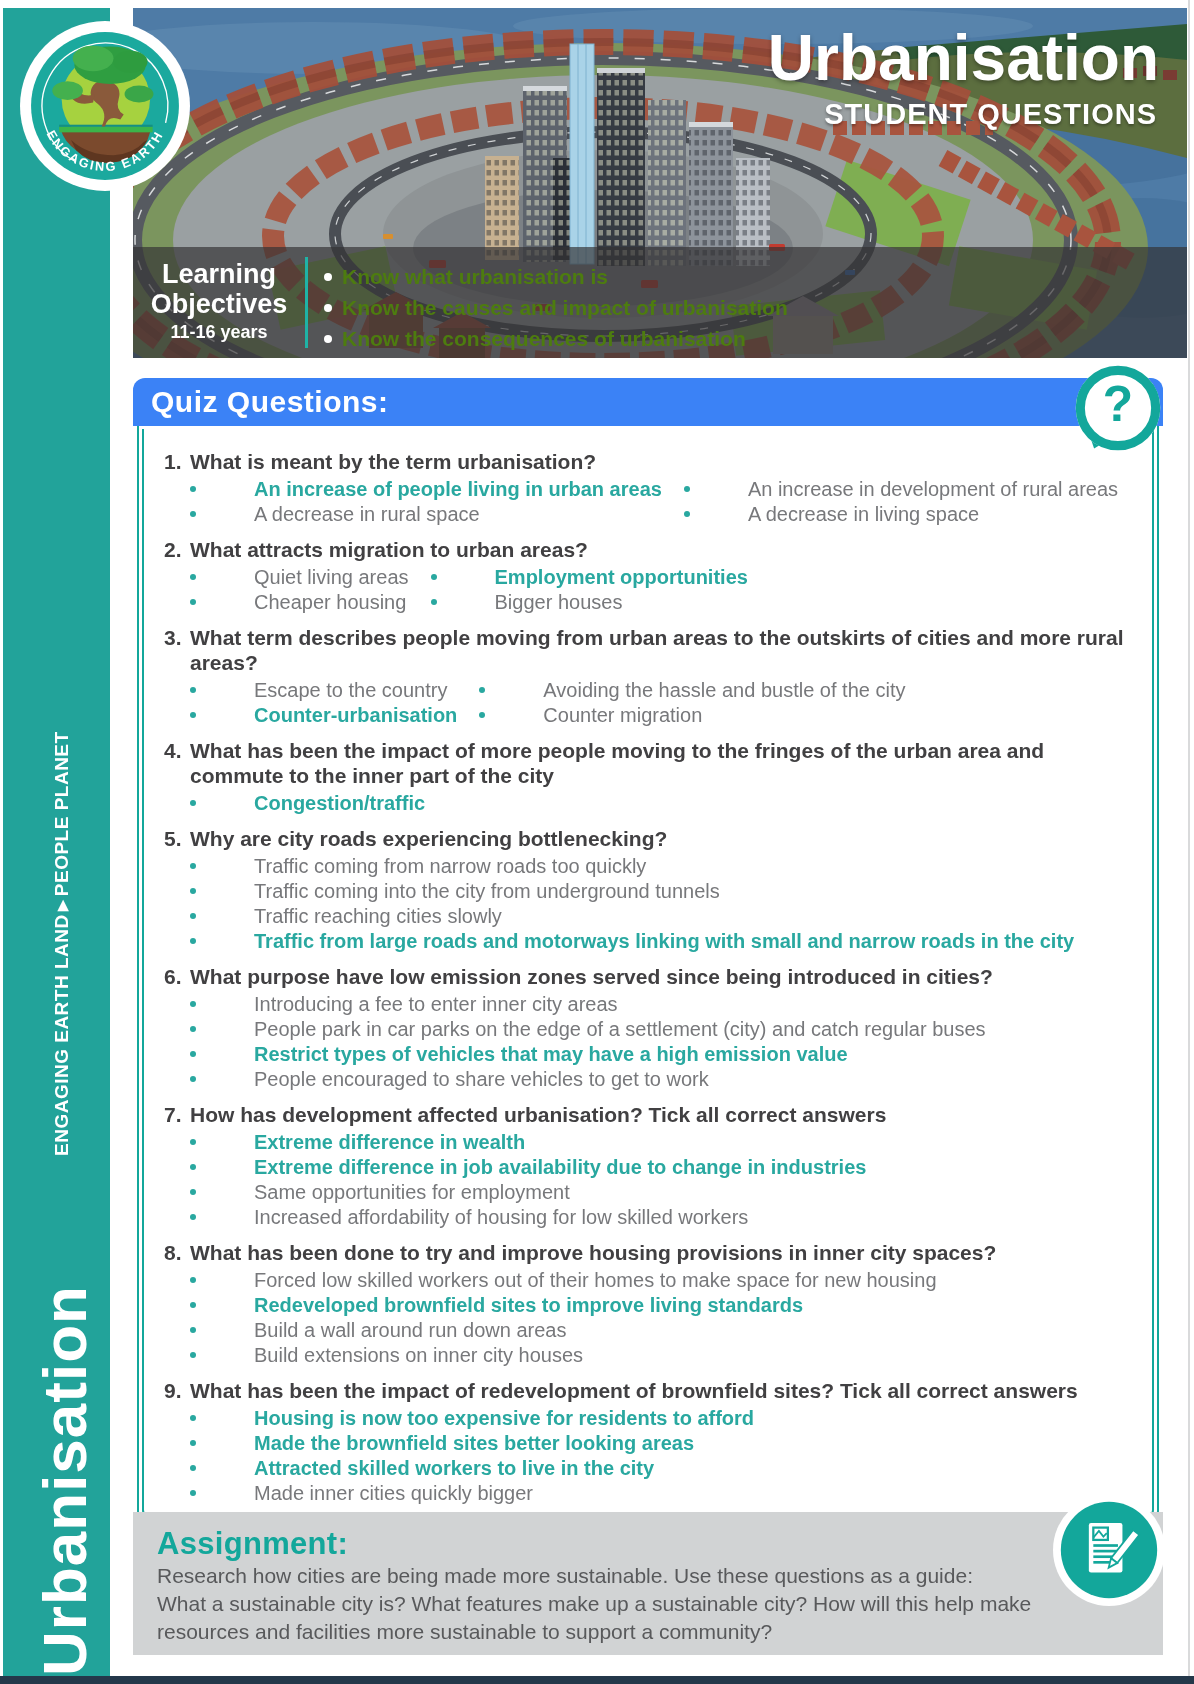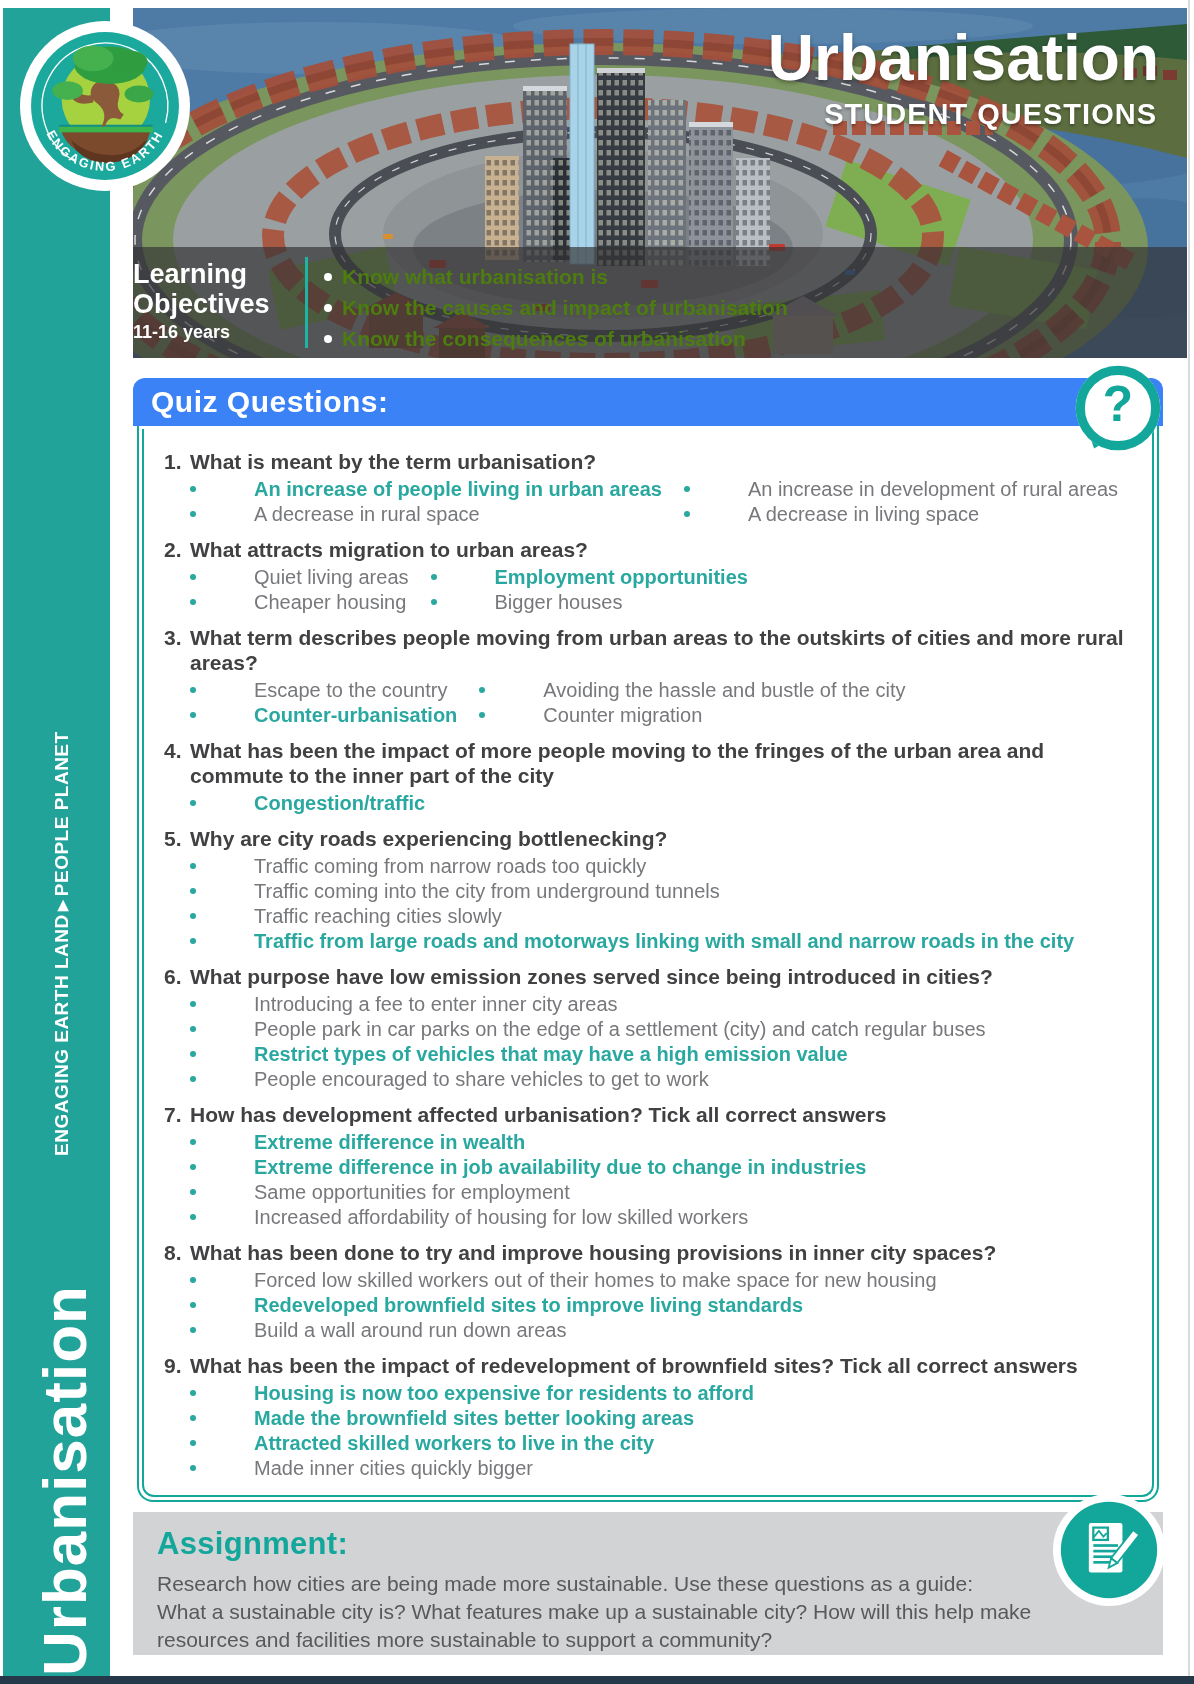--- a/index.html
+++ b/index.html
@@ -35,21 +35,21 @@
     letter-spacing:0; text-shadow:0 2px 4px rgba(0,0,0,.35); line-height:1;
   }
   .hero-subtitle {
     position:absolute; right:30px; top:90px; color:#fff; font-weight:bold; font-size:29px;
     letter-spacing:1px; text-shadow:0 2px 3px rgba(0,0,0,.35);
   }
   .objectives {
     position:absolute; left:0; top:239px; width:1054px; height:111px;
     background:rgba(52,50,52,.68); display:flex; align-items:stretch;
   }
-  .obj-left { width:172px; text-align:left; padding-top:12px; color:#fff; }
+  .obj-left { width:172px; text-align:center; padding-top:12px; color:#fff; }
   .obj-left .l1,.obj-left .l2 { font-size:27px; font-weight:bold; line-height:30px; }
   .obj-left .age { font-size:18px; font-weight:bold; margin-top:3px; }
   .obj-divider { width:3px; background:#1fb3a6; margin:10px 0; }
   .obj-items { flex:1; padding:14px 0 0 16px; }
   .obj-item { display:flex; align-items:center; color:#4d7c0f; font-weight:bold; font-size:21px; line-height:31px; }
   .obj-item .dot { width:8px; height:8px; border-radius:50%; background:#fff; margin-right:10px; flex:0 0 auto; }
 
   
   .quiz { position:absolute; left:133px; top:378px; width:1030px; }
   .quiz-bar {
@@ -74,21 +74,21 @@
   .opt { display:flex; align-items:baseline; font-size:20px; line-height:25px; color:#77787b; padding-right:4px;gap:48px; }
   .opt .dot { width:6px; height:6px; border-radius:50%; background:#29a8a0; margin:0 10px 2px 4px; flex:0 0 auto; align-self:center; }
   .opt.correct { color:#29a8a0; font-weight:bold; }
 
   
   .assignment {
     position:absolute; left:133px; top:1512px; width:1030px; height:143px; background:#d1d3d4;
     padding:14px 24px 0 24px;
   }
   .assignment h2 { color:#13a79b; font-size:31px; font-weight:bold; letter-spacing:.3px; }
-  .assign-body { margin-top:8px; color:#58595b; font-size:21px; line-height:28px; max-width:920px; }
+  .assign-body { margin-top:0; color:#58595b; font-size:21px; line-height:28px; max-width:920px; }
   .assign-badge { position:absolute; left:920px; top:-18px; width:112px; height:112px; }
 </style>
 </head>
 <body>
 
 <div id="page">
 
   <div class="page-edge"></div>
 
   <div class="sidebar">
@@ -422,20 +422,24 @@
                 <span class="dot"></span>
                 <span>Forced low skilled workers out of their homes to make space for new housing</span>
               </div>
               <div class="opt correct">
                 <span class="dot"></span>
                 <span>Redeveloped brownfield sites to improve living standards</span>
               </div>
               <div class="opt">
                 <span class="dot"></span>
                 <span>Build a wall around run down areas</span>
+              </div>
+              <div class="opt">
+                <span class="dot"></span>
+                <span>Build extensions on inner city houses</span>
               </div>
             </div>
           </div>
           <div class="question">
             <div class="q-head">
               <span class="q-num">9.</span>
               <span class="q-text">What has been the impact of redevelopment of brownfield sites? Tick all correct answers</span>
             </div>
             <div class="q-opts">
               <div class="opt correct">

